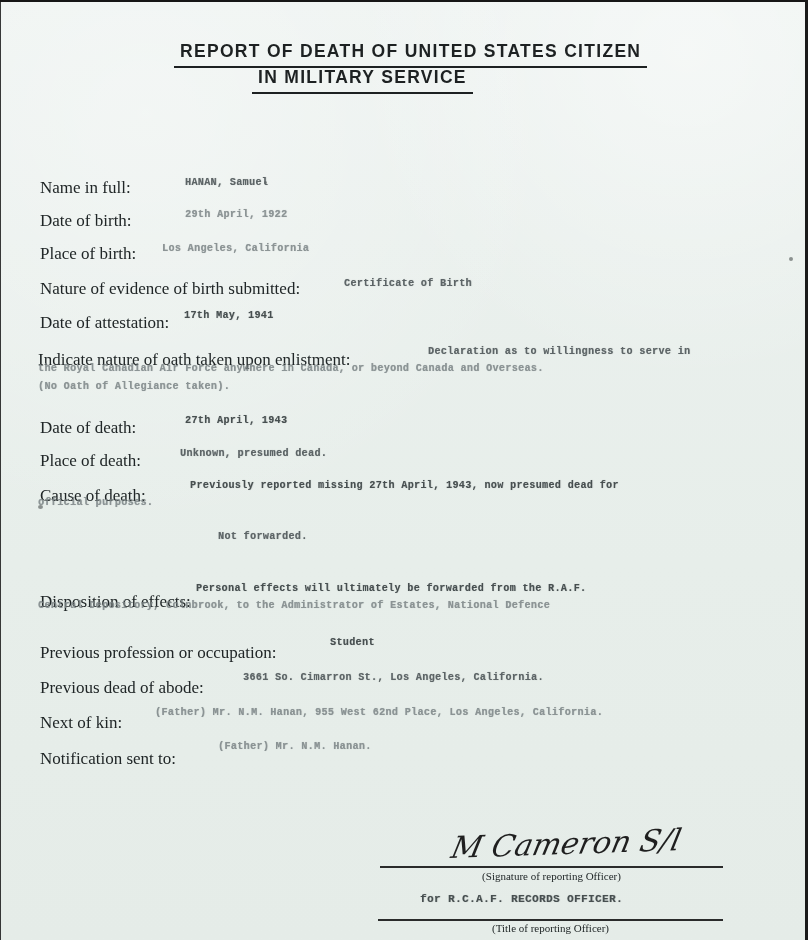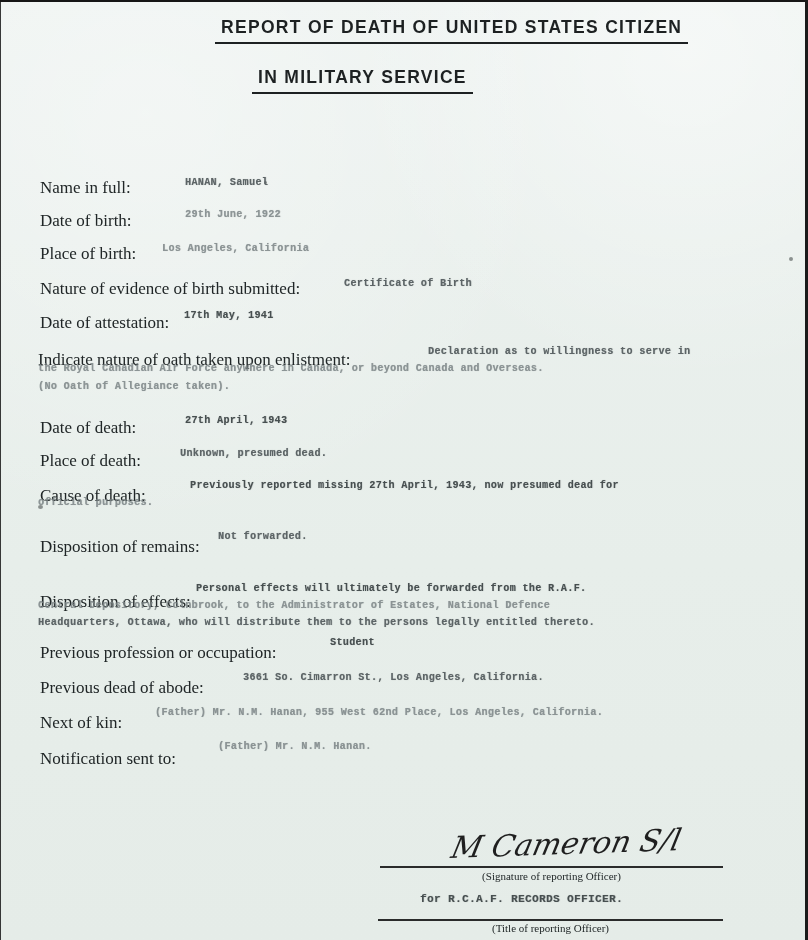--- a/index.html
+++ b/index.html
@@ -82,28 +82,28 @@
 
   <div class="edge-top"></div>
   <div class="edge-right"></div>
   <div class="edge-left"></div>
 
   <div class="speck" style="left:789px;top:257px;width:4px;height:4px;"></div>
   <div class="speck" style="left:264px;top:181px;width:3px;height:3px;"></div>
   <div class="speck" style="left:307px;top:70px;width:3px;height:3px;"></div>
   <div class="speck" style="left:38px;top:505px;width:5px;height:4px;"></div>
 
-  <div class="doc-title" style="left:174px;top:17px;margin-left:41px;">REPORT OF DEATH OF UNITED STATES CITIZEN</div>
+  <div class="doc-title" style="left:174px;top:41px;">REPORT OF DEATH OF UNITED STATES CITIZEN</div>
   <div class="doc-title" style="left:252px;top:67px;">IN MILITARY SERVICE</div>
 
   <div class="lbl" style="left:40px;top:178px;">Name in full:</div>
   <div class="typed" style="left:185px;top:177px;">HANAN, Samuel</div>
 
   <div class="lbl" style="left:40px;top:211px;">Date of birth:</div>
-  <div class="typed typed--faint" style="left:185px;top:209px;">29th June, 1922</div>
+  <div class="typed typed--faint" style="left:185px;top:209px;">29th April, 1922</div>
 
   <div class="lbl" style="left:40px;top:244px;">Place of birth:</div>
   <div class="typed typed--faint" style="left:162px;top:243px;">Los Angeles, California</div>
 
   <div class="lbl" style="left:40px;top:279px;">Nature of evidence of birth submitted:</div>
   <div class="typed" style="left:344px;top:278px;">Certificate of Birth</div>
 
   <div class="lbl" style="left:40px;top:313px;">Date of attestation:</div>
   <div class="typed typed--dark" style="left:184px;top:310px;">17th May, 1941</div>
 
@@ -115,27 +115,25 @@
   <div class="lbl" style="left:40px;top:418px;">Date of death:</div>
   <div class="typed typed--dark" style="left:185px;top:415px;">27th April, 1943</div>
 
   <div class="lbl" style="left:40px;top:451px;">Place of death:</div>
   <div class="typed" style="left:180px;top:448px;">Unknown, presumed dead.</div>
 
   <div class="lbl" style="left:40px;top:486px;">Cause of death:</div>
   <div class="typed typed--dark" style="left:190px;top:480px;">Previously reported missing 27th April, 1943, now presumed dead for</div>
   <div class="typed typed--faint" style="left:38px;top:497px;">official purposes.</div>
 
-  <div class="lbl" style="left:40px;top:537px;">Disposition of remains:</div>
   <div class="typed" style="left:218px;top:531px;">Not forwarded.</div>
 
   <div class="lbl" style="left:40px;top:592px;">Disposition of effects:</div>
   <div class="typed typed--dark" style="left:196px;top:583px;">Personal effects will ultimately be forwarded from the R.A.F.</div>
   <div class="typed typed--faint" style="left:38px;top:600px;">Central Depository, Colnbrook, to the Administrator of Estates, National Defence</div>
-  <div class="typed" style="left:38px;top:617px;">Headquarters, Ottawa, who will distribute them to the persons legally entitled thereto.</div>
 
   <div class="lbl" style="left:40px;top:643px;">Previous profession or occupation:</div>
   <div class="typed typed--dark" style="left:330px;top:637px;">Student</div>
 
   <div class="lbl" style="left:40px;top:678px;">Previous dead of abode:</div>
   <div class="typed" style="left:243px;top:672px;">3661 So. Cimarron St., Los Angeles, California.</div>
 
   <div class="lbl" style="left:40px;top:713px;">Next of kin:</div>
   <div class="typed typed--faint" style="left:155px;top:707px;">(Father) Mr. N.M. Hanan, 955 West 62nd Place, Los Angeles, California.</div>
 

